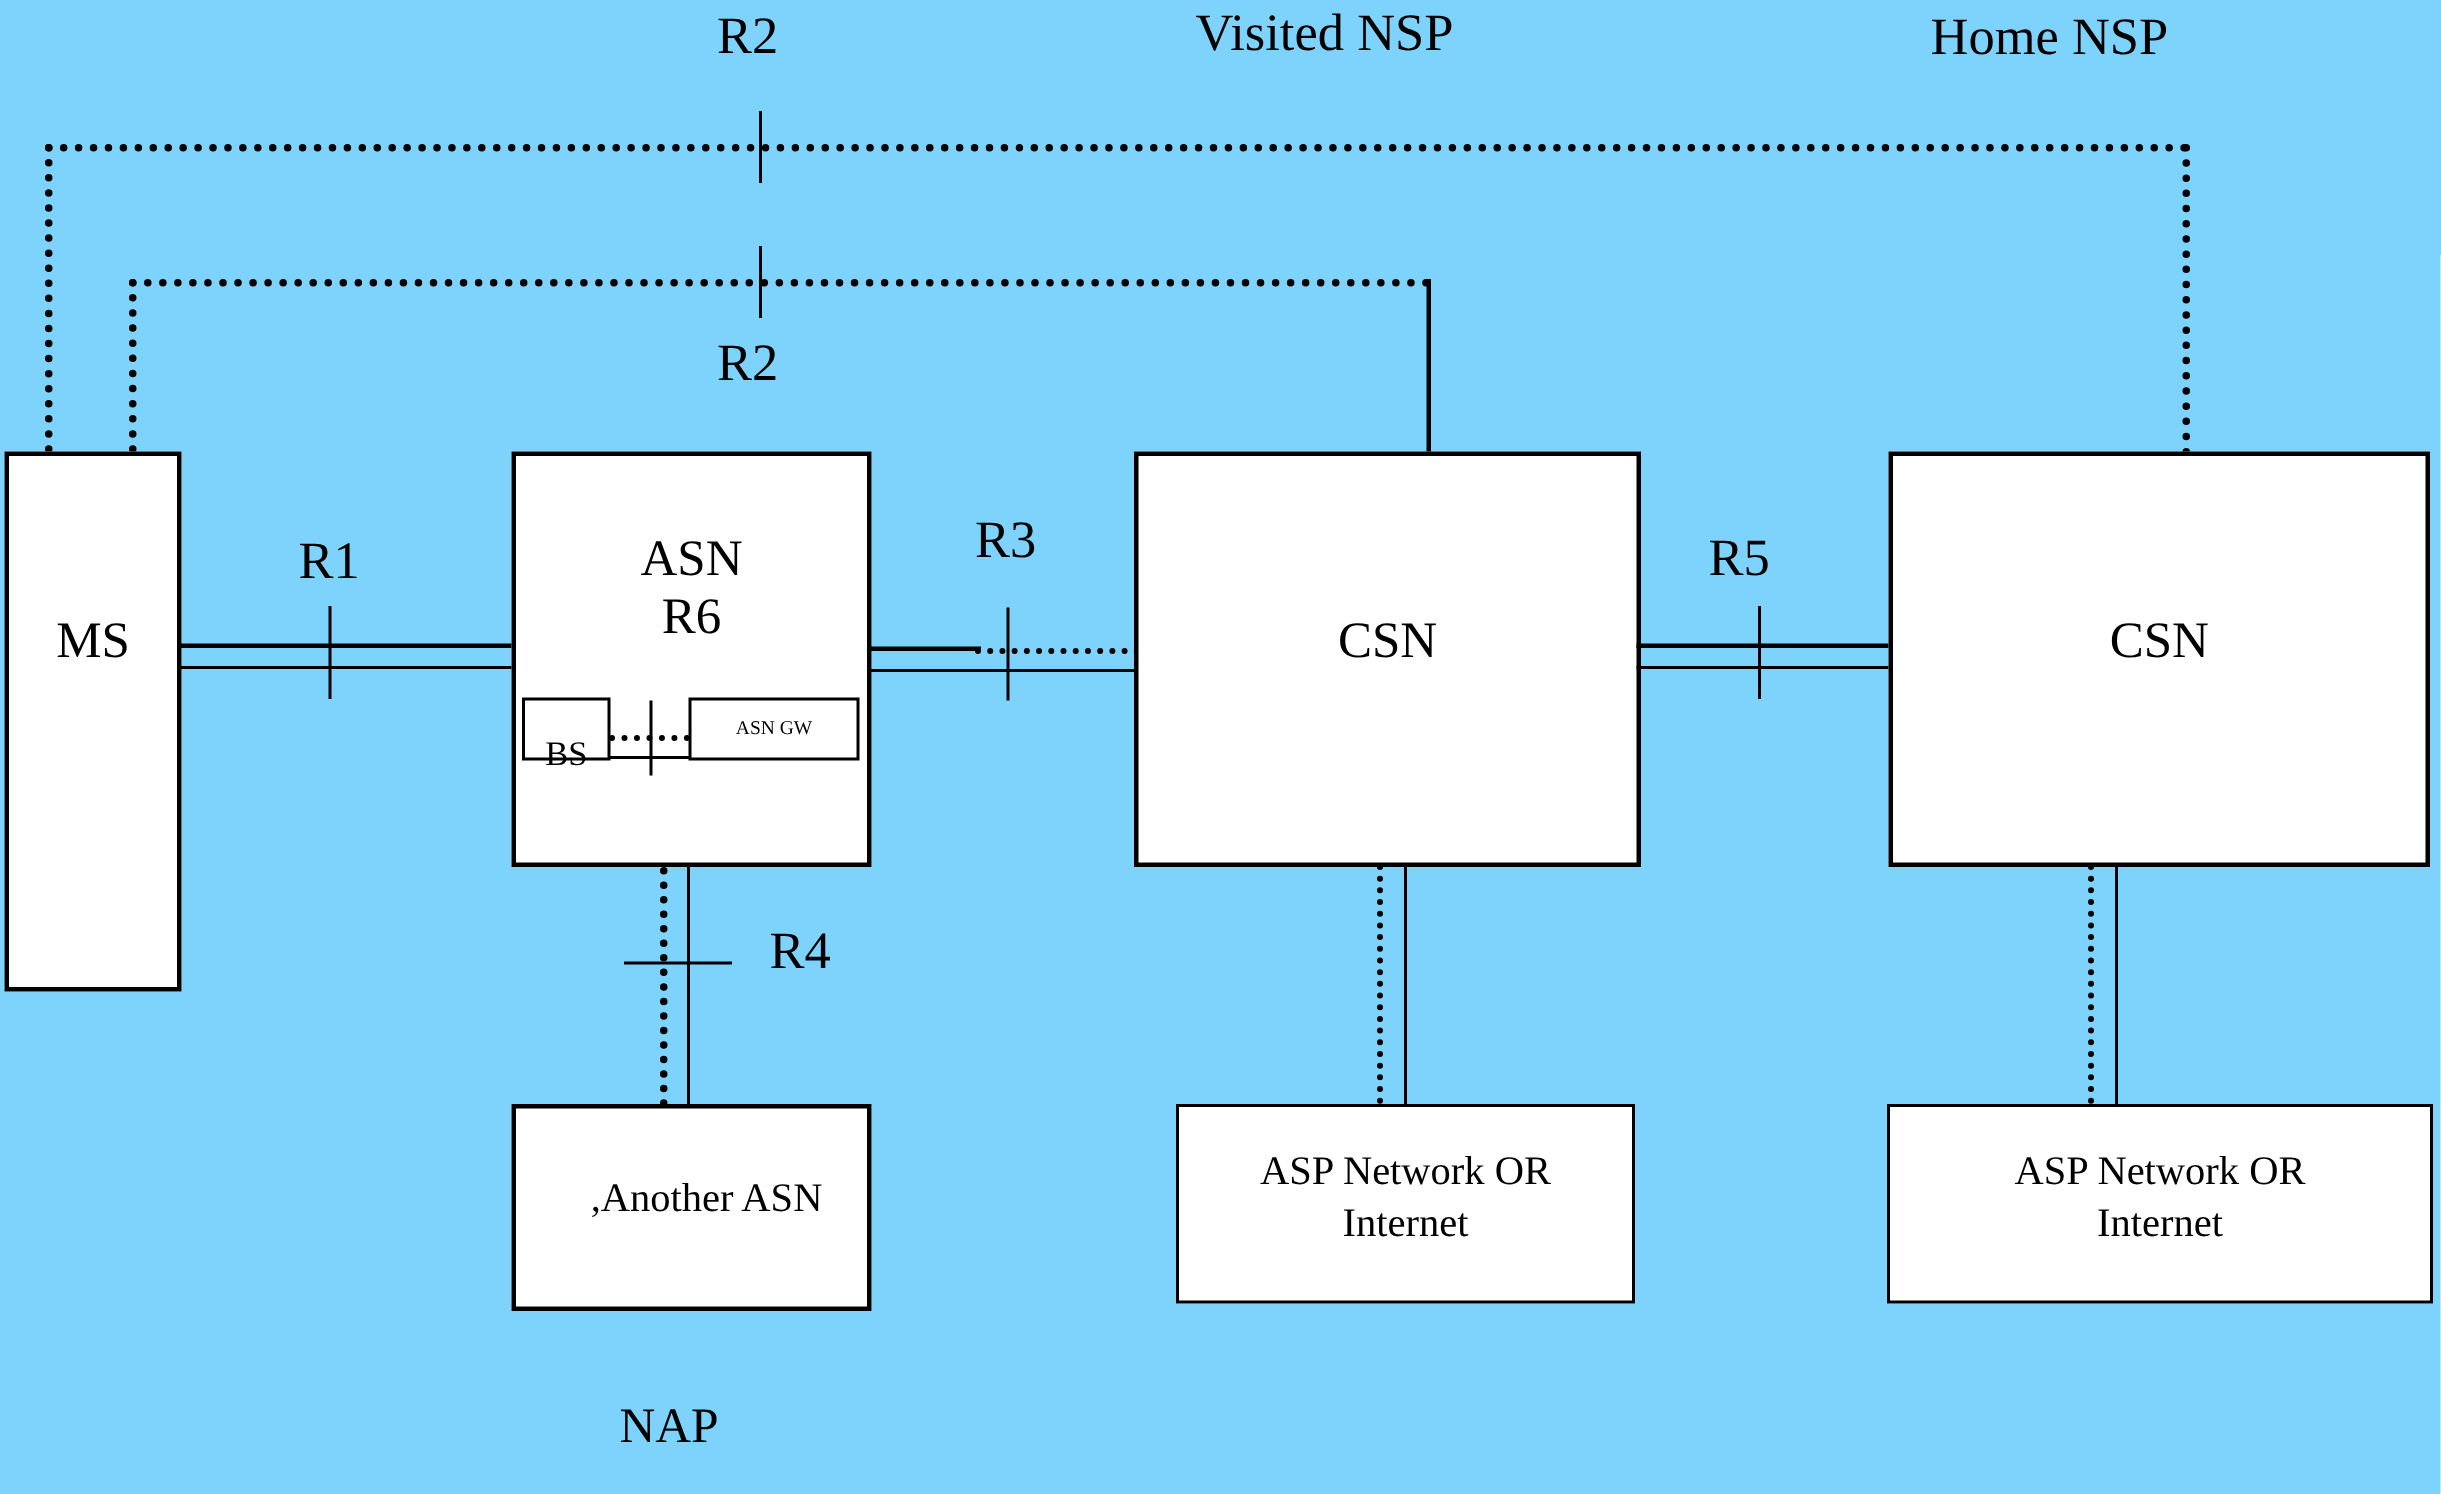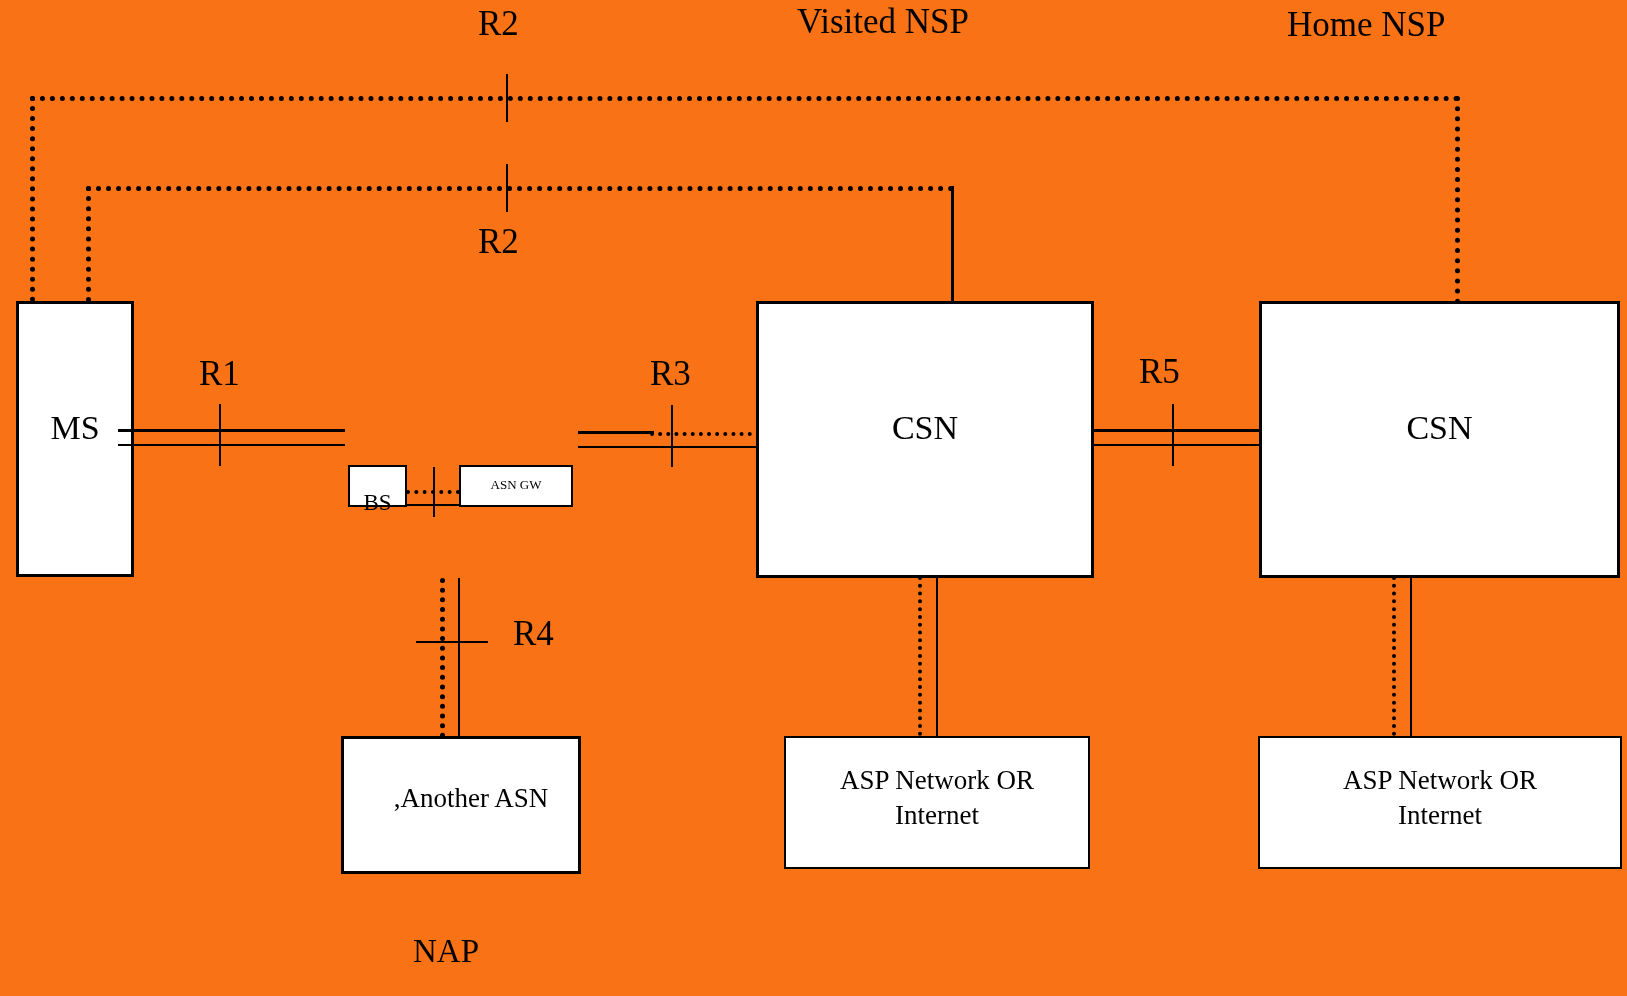--- a/index.html
+++ b/index.html
@@ -9,21 +9,21 @@
     background: #ffffff;
   }
   body {
     font-family: "Liberation Serif", "DejaVu Serif", serif;
     color: #000000;
   }
   #canvas {
     position: relative;
     width: 1627px;
     height: 996px;
-    background: #f97316;
+    background: #7dd3fc;
     overflow: hidden;
   }
 
   
   .node {
     position: absolute;
     box-sizing: border-box;
     border: 3px solid #000000;
     background: #ffffff;
   }
@@ -127,47 +127,51 @@
 
   <div class="vdot" style="left:1455px; top:96px; height:218px;"></div>
 
   <div class="tick" style="left:506px; top:74px; height:48px;"></div>
 
   <div class="vdot" style="left:86px; top:186px; height:116px;"></div>
   <div class="hdot" style="left:86px; top:186px; width:868px;"></div>
   <div class="vline" style="left:951px; top:186px; height:128px;"></div>
   <div class="tick" style="left:506px; top:164px; height:48px;"></div>
 
-  <div class="node" style="left:16px; top:301px; width:118px; height:276px;text-decoration:underline;">
+  <div class="node" style="left:3px; top:301px; width:118px; height:360px;text-decoration:underline;">
     <div class="node-label t-node" style="top:104px;">MS</div>
   </div>
 
   <div class="hline" style="left:118px; top:429px; width:227px;"></div>
   <div class="hline-thin" style="left:118px; top:444px; width:227px;"></div>
   <div class="tick" style="left:219px; top:404px; height:62px;"></div>
   <div class="free-label t-big" style="left:199px; top:354px;">R1</div>
 
+  <div class="node" style="left:341px; top:301px; width:240px; height:277px;">
+    <div class="node-label t-node" style="top:49px;">ASN</div>
+    <div class="node-label t-node" style="top:88px;">R6</div>
+  </div>
 
   <div class="node-sm" style="left:348px; top:465px; width:59px; height:42px;">
     <div class="node-label t-small" style="top:22px;">BS</div>
   </div>
 
   <div class="node-sm" style="left:459px; top:465px; width:114px; height:42px;">
     <div class="node-label t-tiny" style="top:10px;">ASN GW</div>
   </div>
 
   <div class="hdot-sm" style="left:406px; top:490px; width:54px;"></div>
   <div class="hline-thin" style="left:406px; top:504px; width:54px;"></div>
   <div class="tick" style="left:433px; top:467px; height:50px;"></div>
 
   <div class="hline-thin" style="left:578px; top:446px; width:180px;"></div>
   <div class="hline" style="left:578px; top:431px; width:76px;"></div>
   <div class="hdot-sm" style="left:650px; top:432px; width:110px;"></div>
   <div class="tick" style="left:671px; top:405px; height:62px;"></div>
-  <div class="free-label t-big" style="left:650px; top:354px;">R3</div>
+  <div class="free-label t-big" style="left:650px; top:340px;">R3</div>
 
   <div class="node" style="left:756px; top:301px; width:338px; height:277px;">
     <div class="node-label t-node" style="top:104px;">CSN</div>
   </div>
 
   <div class="hline" style="left:1091px; top:429px; width:171px;"></div>
   <div class="hline-thin" style="left:1091px; top:444px; width:171px;"></div>
   <div class="tick" style="left:1172px; top:404px; height:62px;"></div>
   <div class="free-label t-big" style="left:1139px; top:352px;">R5</div>
 

